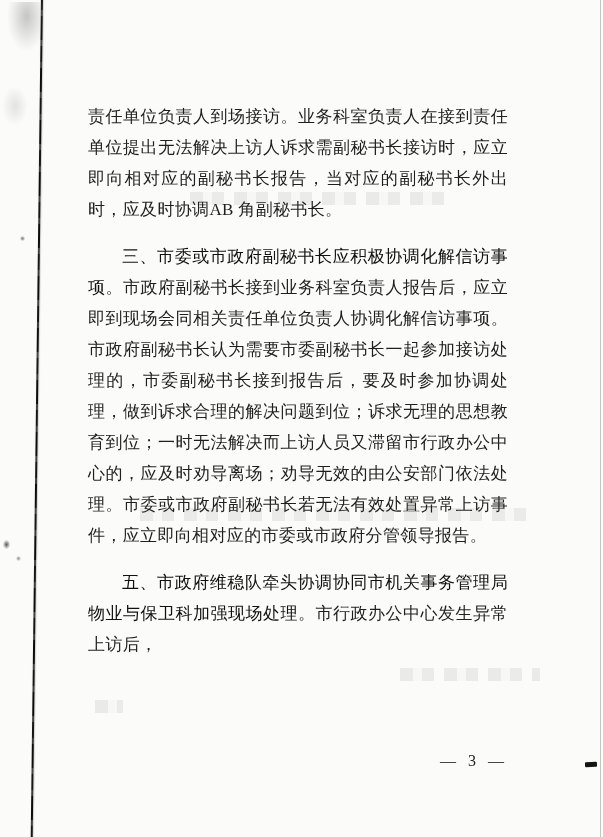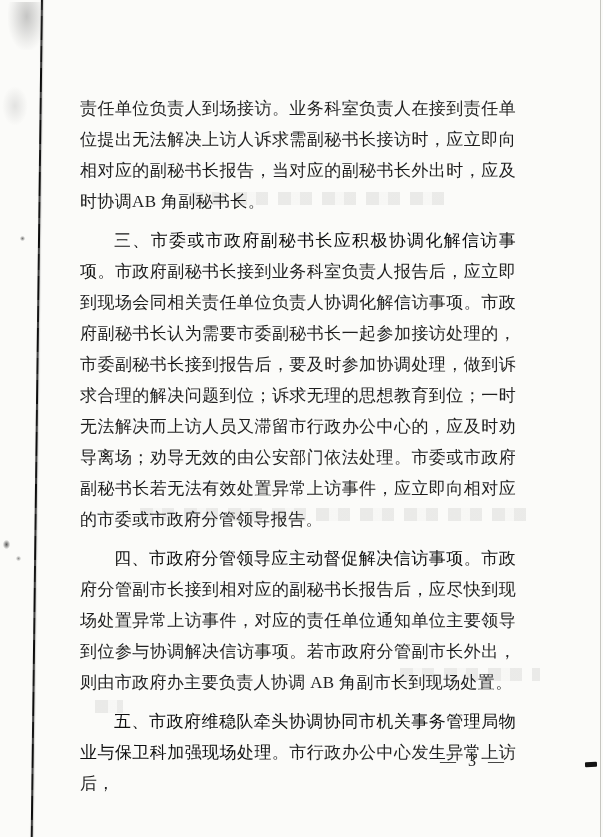--- a/index.html
+++ b/index.html
@@ -96,21 +96,21 @@
     left: 72px;
     top: 85px;
     width: 452px;
     color: var(--ink, #1f1f1f);
     font-size: 17px;
     line-height: 31px;
     letter-spacing: 0.35px;
     text-align: justify;
   }
   .doc-body p {
-    margin: 8px;
+    margin: 16px;
   }
   .doc-body p.indent {
     text-indent: 2em;
     margin-top: 8px;
   }
   .seg.bold {
     font-family: "Liberation Sans", "DejaVu Sans", sans-serif;
     font-weight: 400;
     color: var(--heading-ink, #101010);
   }
@@ -136,20 +136,19 @@
   <div class="smudge smudge-dot2"></div>
   <div class="smudge smudge-dot3"></div>
   <div class="ghost-strip ghost-1"></div>
   <div class="ghost-strip ghost-2"></div>
   <div class="ghost-strip ghost-3"></div>
   <div class="ghost-strip ghost-4"></div>
 
   <div class="doc-body" id="doc-body">
       <p class="para"><span class="seg">责任单位负责人到场接访。业务科室负责人在接到责任单位提出无法解决上访人诉求需副秘书长接访时，应立即向相对应的副秘书长报告，当对应的副秘书长外出时，应及时协调AB 角副秘书长。</span></p>
       <p class="para indent"><span class="seg bold">三、市委或市政府副秘书长应积极协调化解信访事项。</span><span class="seg">市政府副秘书长接到业务科室负责人报告后，应立即到现场会同相关责任单位负责人协调化解信访事项。市政府副秘书长认为需要市委副秘书长一起参加接访处理的，市委副秘书长接到报告后，要及时参加协调处理，做到诉求合理的解决问题到位；诉求无理的思想教育到位；一时无法解决而上访人员又滞留市行政办公中心的，应及时劝导离场；劝导无效的由公安部门依法处理。市委或市政府副秘书长若无法有效处置异常上访事件，应立即向相对应的市委或市政府分管领导报告。</span></p>
-      <p class="para indent"><span class="seg bold">四、市政府分管领导应主动督促解决信访事项。</span><span class="seg">市政府分管副市长接到相对应的副秘书长报告后，应尽快到现场处置异常上访事件，对应的责任单位通知单位主要领导到位参与协调解决信访事项。若市政府分管副市长外出，则由市政府办主要负责人协调 AB 角副市长到现场处置。</span></p>
       <p class="para indent"><span class="seg bold">五、市政府维稳队牵头协调协同市机关事务管理局物业与保卫科加强现场处理。</span><span class="seg">市行政办公中心发生异常上访后，</span></p>
     </div>
 
   <div class="page-num">— 3 —</div>
   <div class="edge-mark"></div>
   <div class="right-edge"></div>
 </div>
 
 </body></html>

